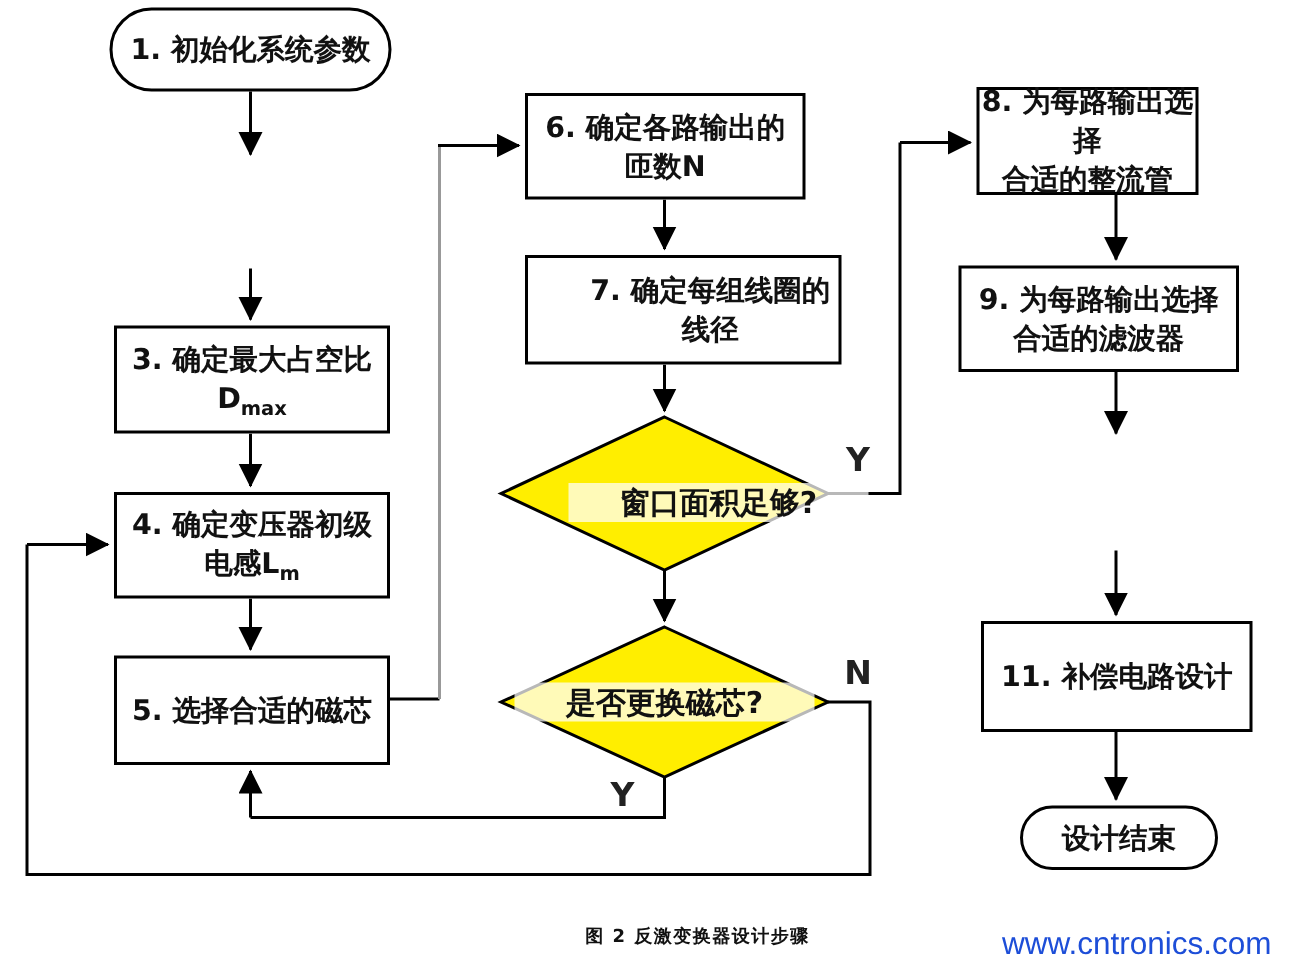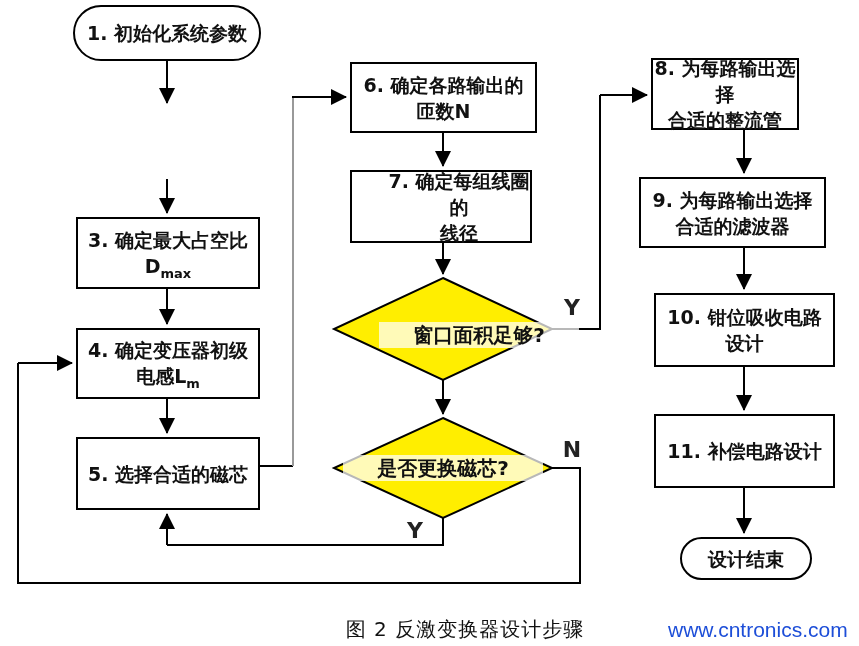--- a/index.html
+++ b/index.html
@@ -19,21 +19,21 @@
   .diamond-label{
     position:absolute;z-index:3;width:200px;text-align:center;
     font-weight:bold;font-size:20px;line-height:26px;
     background:rgba(255,255,255,0.72);
   }
   .branch-label{
     position:absolute;z-index:3;font-weight:bold;font-size:22px;line-height:24px;
     color:#222;width:26px;text-align:center;
   }
   .caption{
-    position:absolute;z-index:3;font-weight:normal;font-size:20px;letter-spacing:1px;
+    position:absolute;z-index:3;font-weight:bold;font-size:12px;letter-spacing:1px;
     text-align:center;
   }
   .watermark{
     position:absolute;z-index:3;font-size:21px;font-weight:normal;
     font-family:"Liberation Sans","DejaVu Sans",sans-serif;
   }
 </style>
 </head>
 <body>
 
@@ -97,39 +97,35 @@
 
   <div class="node" style="left:76px;top:437px;width:184px;height:73px;">
     <span>5. 选择合适的磁芯</span>
   </div>
 
   <div class="node" style="left:350px;top:62px;width:187px;height:71px;">
     <span>6. 确定各路输出的</span>
     <span>匝数N</span>
   </div>
 
-  <div class="node" style="left:350px;top:170px;width:182px;height:73px;padding-left:36px;">
+  <div class="node" style="left:350px;top:170px;width:211px;height:73px;padding-left:36px;">
     <span>7. 确定每组线圈的</span>
     <span>线径</span>
   </div>
 
   <div class="node" style="left:651px;top:58px;width:148px;height:72px;">
     <span>8. 为每路输出选择</span>
     <span>合适的整流管</span>
   </div>
 
   <div class="node" style="left:639px;top:177px;width:187px;height:71px;">
     <span>9. 为每路输出选择</span>
     <span>合适的滤波器</span>
   </div>
 
-  <div class="node" style="left:654px;top:293px;width:181px;height:74px;">
-    <span>10. 钳位吸收电路</span>
-    <span>设计</span>
-  </div>
 
   <div class="node" style="left:654px;top:414px;width:181px;height:74px;">
     <span>11. 补偿电路设计</span>
   </div>
 
   <div class="node terminator-end" style="left:680px;top:537px;width:132px;height:43px;">
     <span>设计结束</span>
   </div>
 
   <div class="diamond-label" style="left:343px;top:322px;margin-left:36px;">窗口面积足够?</div>

